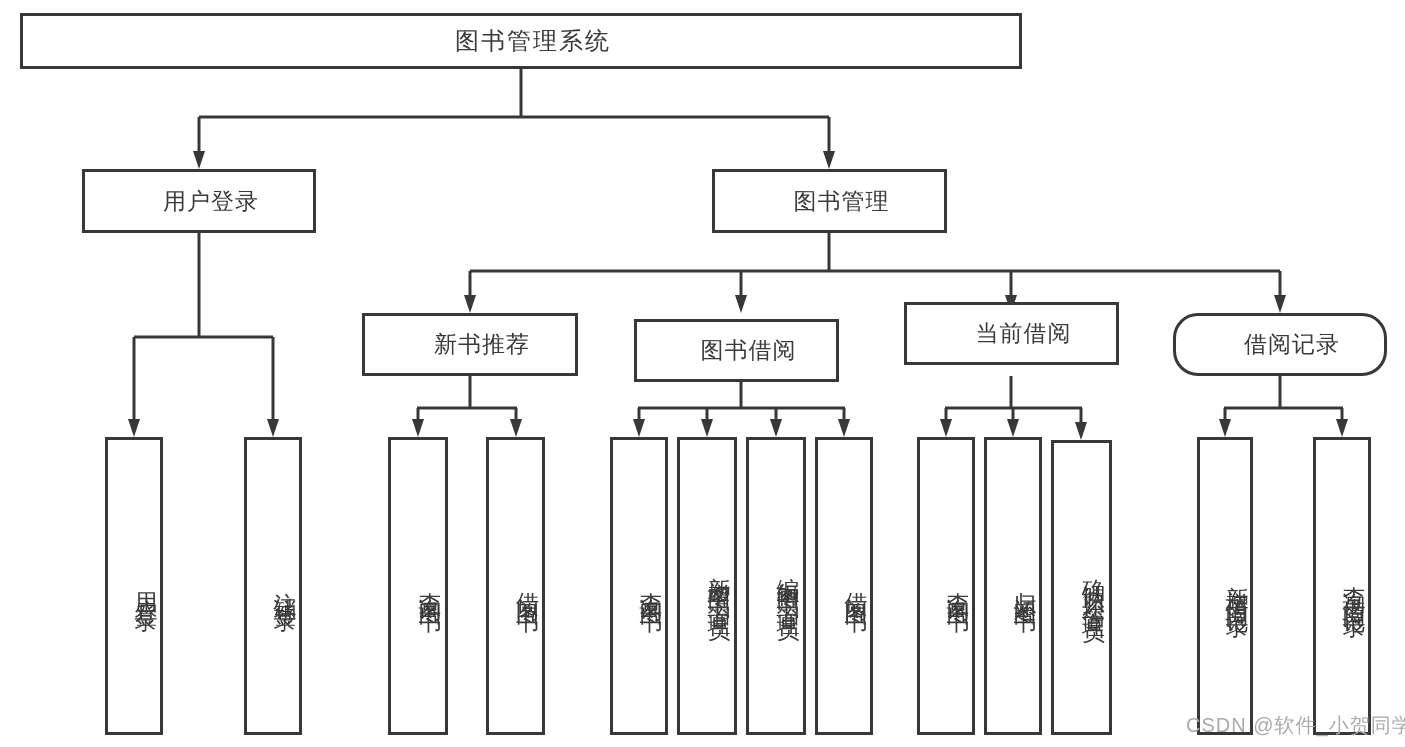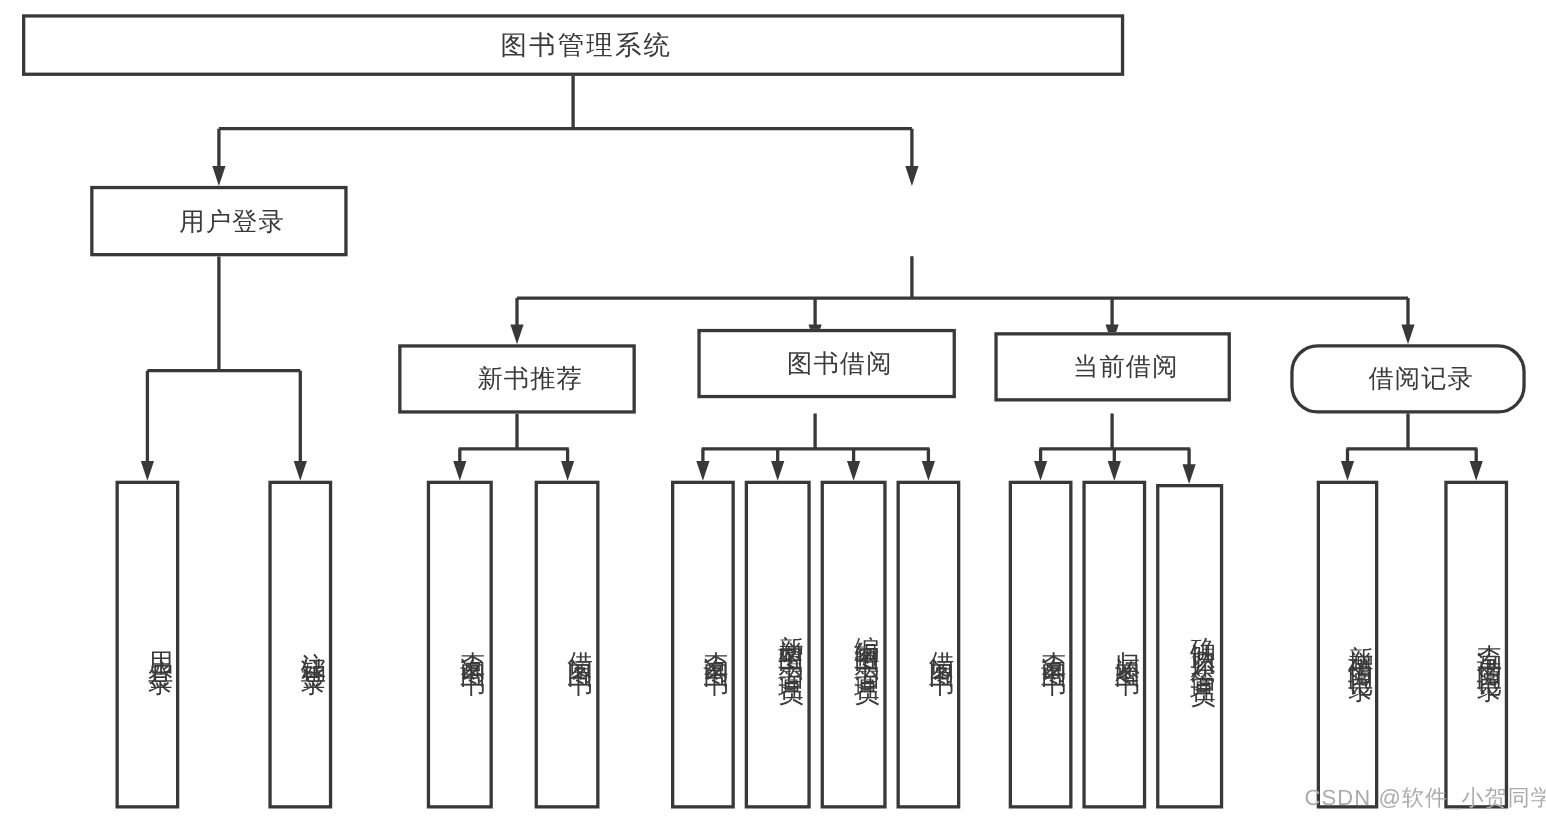--- a/index.html
+++ b/index.html
@@ -101,25 +101,28 @@
     </g>
   </svg>
 
   <div class="node root" style="left:20px; top:13px; width:1002px; height:56px;">
     <span class="hlabel">图书管理系统</span>
   </div>
 
   <div class="node" style="left:82px; top:169px; width:234px; height:64px;">
     <span class="hlabel">用户登录</span>
   </div>
+  <div class="node" style="left:712px; top:169px; width:235px; height:64px;">
+    <span class="hlabel">图书管理</span>
+  </div>
 
   <div class="node" style="left:362px; top:313px; width:216px; height:63px;">
     <span class="hlabel">新书推荐</span>
   </div>
-  <div class="node" style="left:634px; top:299px; width:235px; height:63px;">
+  <div class="node" style="left:634px; top:319px; width:205px; height:63px;">
     <span class="hlabel">图书借阅</span>
   </div>
   <div class="node" style="left:904px; top:302px; width:215px; height:63px;">
     <span class="hlabel">当前借阅</span>
   </div>
   <div class="node" style="left:1173px; top:313px; width:214px; height:63px;border-radius:25px;">
     <span class="hlabel">借阅记录</span>
   </div>
 
   <div class="node leaf" style="left:105px; top:437px; width:58px; height:298px;">

